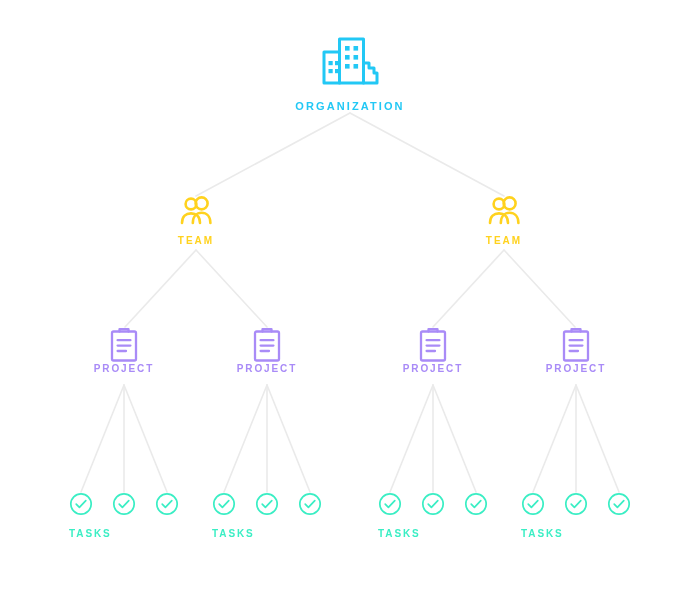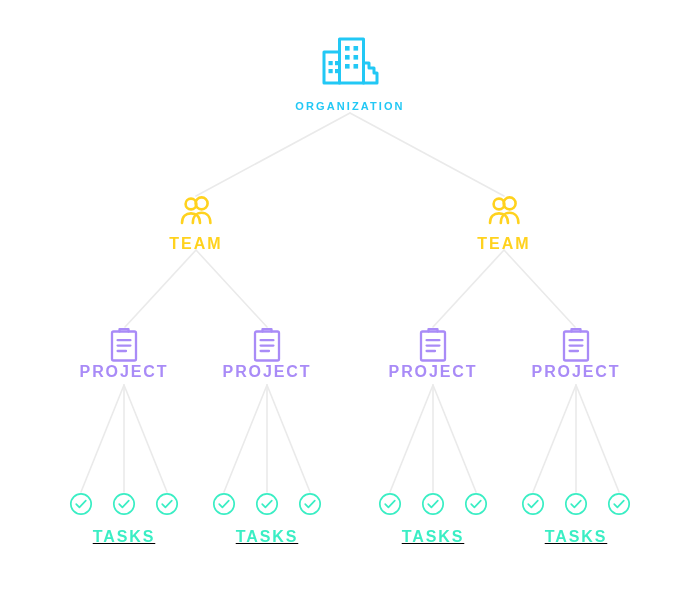--- a/index.html
+++ b/index.html
@@ -34,21 +34,21 @@
   }
   .node-icon {
     display: block;
     margin: 0 auto;
     line-height: 0;
   }
   .node-label {
     display: block;
     font-family: "Liberation Sans", sans-serif;
     font-weight: bold;
-    font-size: 16px;
+    font-size: 10px;
     letter-spacing: 1.7px;
     text-transform: uppercase;
     white-space: nowrap;
   }
   #org-node .node-label {
     color: #22c8f5;
     margin-top: 8px;
     font-size: 11px;
     letter-spacing: 2.1px;
   }
@@ -58,23 +58,22 @@
     letter-spacing: 2px;
   }
   .project-node .node-label {
     color: #a98bf7;
     margin-top: 0;
     letter-spacing: 1.9px;
   }
   .tasks-group {
     position: absolute;
     transform: translateX(-50%);
-    text-align: center;
+    text-align: left;
     z-index: 2;
-    text-decoration: underline;
   }
   .tasks-icons {
     display: flex;
     flex-direction: row;
     justify-content: center;
     align-items: center;
     gap: 19px;
   }
   .task-check {
     line-height: 0;

